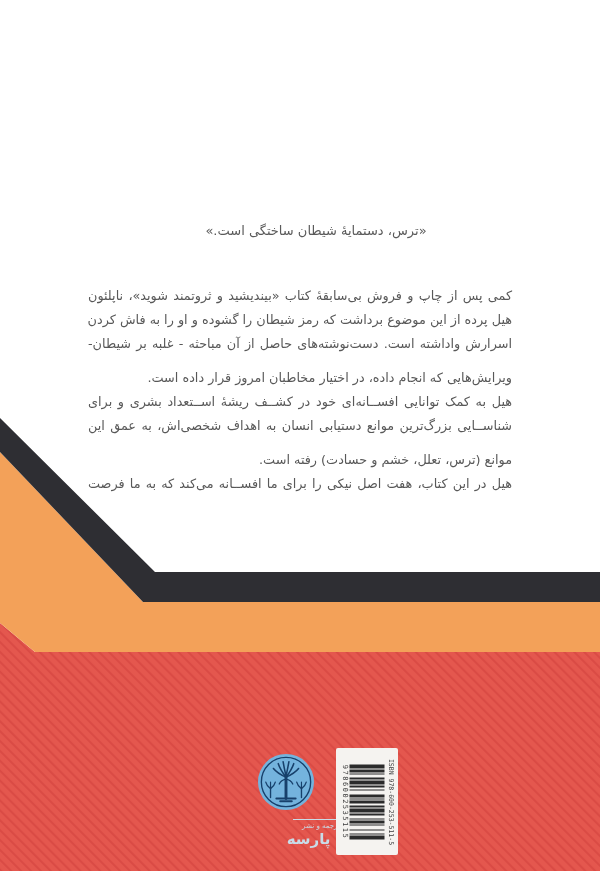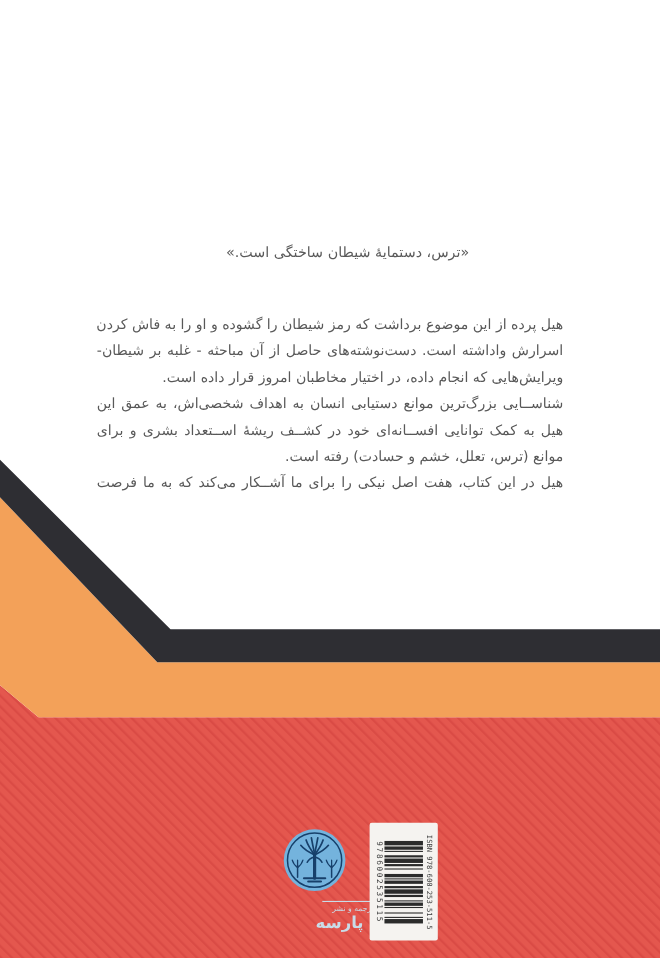--- a/index.html
+++ b/index.html
@@ -26,21 +26,21 @@
     color:#585858;
     font-size:12.8px;
   }
   .line{
     line-height:24px;
     white-space:nowrap;
     text-align:justify;
     text-align-last:justify;
     text-justify:inter-word;
   }
-  .line.final{text-align-last:right;white-space:normal;}
+  .line.final{text-align-last:right;white-space:normal;margin-top:10px;}
   
   .art{position:absolute;left:0;top:0;width:600px;height:871px;pointer-events:none;}
   
   .logo-wrap{position:absolute;left:257px;top:753px;width:58px;height:58px;}
   .publisher-block{
     position:absolute;left:237px;top:819px;width:100px;
     direction:rtl;text-align:center;
   }
   .publisher-rule{height:1px;margin:0 14px 2px 14px;}
   .publisher-tagline{font-size:7px;line-height:9px;letter-spacing:0;}
@@ -87,27 +87,28 @@
     <polygon points="0,623 35,652 600,652 600,871 0,871" fill="url(#redstripes)"></polygon>
     <polygon points="0,452 143,602 600,602 600,652 35,652 0,623" fill="#f3a159"></polygon>
     <polygon points="0,418 155,572 600,572 600,602 143,602 0,452" fill="#2e2e33"></polygon>
   </svg>
 
   <div class="quote-block">
     <div class="quote-line">«ترس، دستمایۀ شیطان ساختگی است.»</div>
   </div>
 
   <div class="body-block" id="body-lines">
+      <div class="line">کمی پس از چاپ و فروش بی‌سابقهٔ کتاب «بیندیشید و ثروتمند شوید»، ناپلئون</div>
       <div class="line">هیل پرده از این موضوع برداشت که رمز شیطان را گشوده و او را به فاش کردن</div>
       <div class="line">اسرارش واداشته است. دست‌نوشته‌های حاصل از آن مباحثه - غلبه بر شیطان-</div>
       <div class="line final">ویرایش‌هایی که انجام داده، در اختیار مخاطبان امروز قرار داده است.</div>
+      <div class="line">هیل به کمک توانایی افســانه‌ای خود در کشــف ریشهٔ اســتعداد بشری و برای</div>
       <div class="line">شناســایی بزرگ‌ترین موانع دستیابی انسان به اهداف شخصی‌اش، به عمق این</div>
-      <div class="line">هیل به کمک توانایی افســانه‌ای خود در کشــف ریشهٔ اســتعداد بشری و برای</div>
       <div class="line final">موانع (ترس، تعلل، خشم و حسادت) رفته است.</div>
-      <div class="line">هیل در این کتاب، هفت اصل نیکی را برای ما آشــکار می‌کند که به ما فرصت</div>
+      <div class="line">هیل در این کتاب، هفت اصل نیکی را برای ما افســانه می‌کند که به ما فرصت</div>
     </div>
 
   <svg class="logo-wrap" viewBox="-30 -30 60 60" xmlns="http://www.w3.org/2000/svg" aria-hidden="true">
     <circle r="29" fill="#74b3dd"></circle>
     <g fill="none" stroke-linecap="round" stroke="#17406b">
       <circle r="25.5" stroke-width="1.4"></circle>
 
       <path d="M0,17 L0,-5" stroke-width="3"></path>
       <path d="M0,-5 Q-9,-9 -13,-14" stroke-width="1.6"></path>
       <path d="M0,-5 Q-6,-13 -8,-19" stroke-width="1.6"></path>

